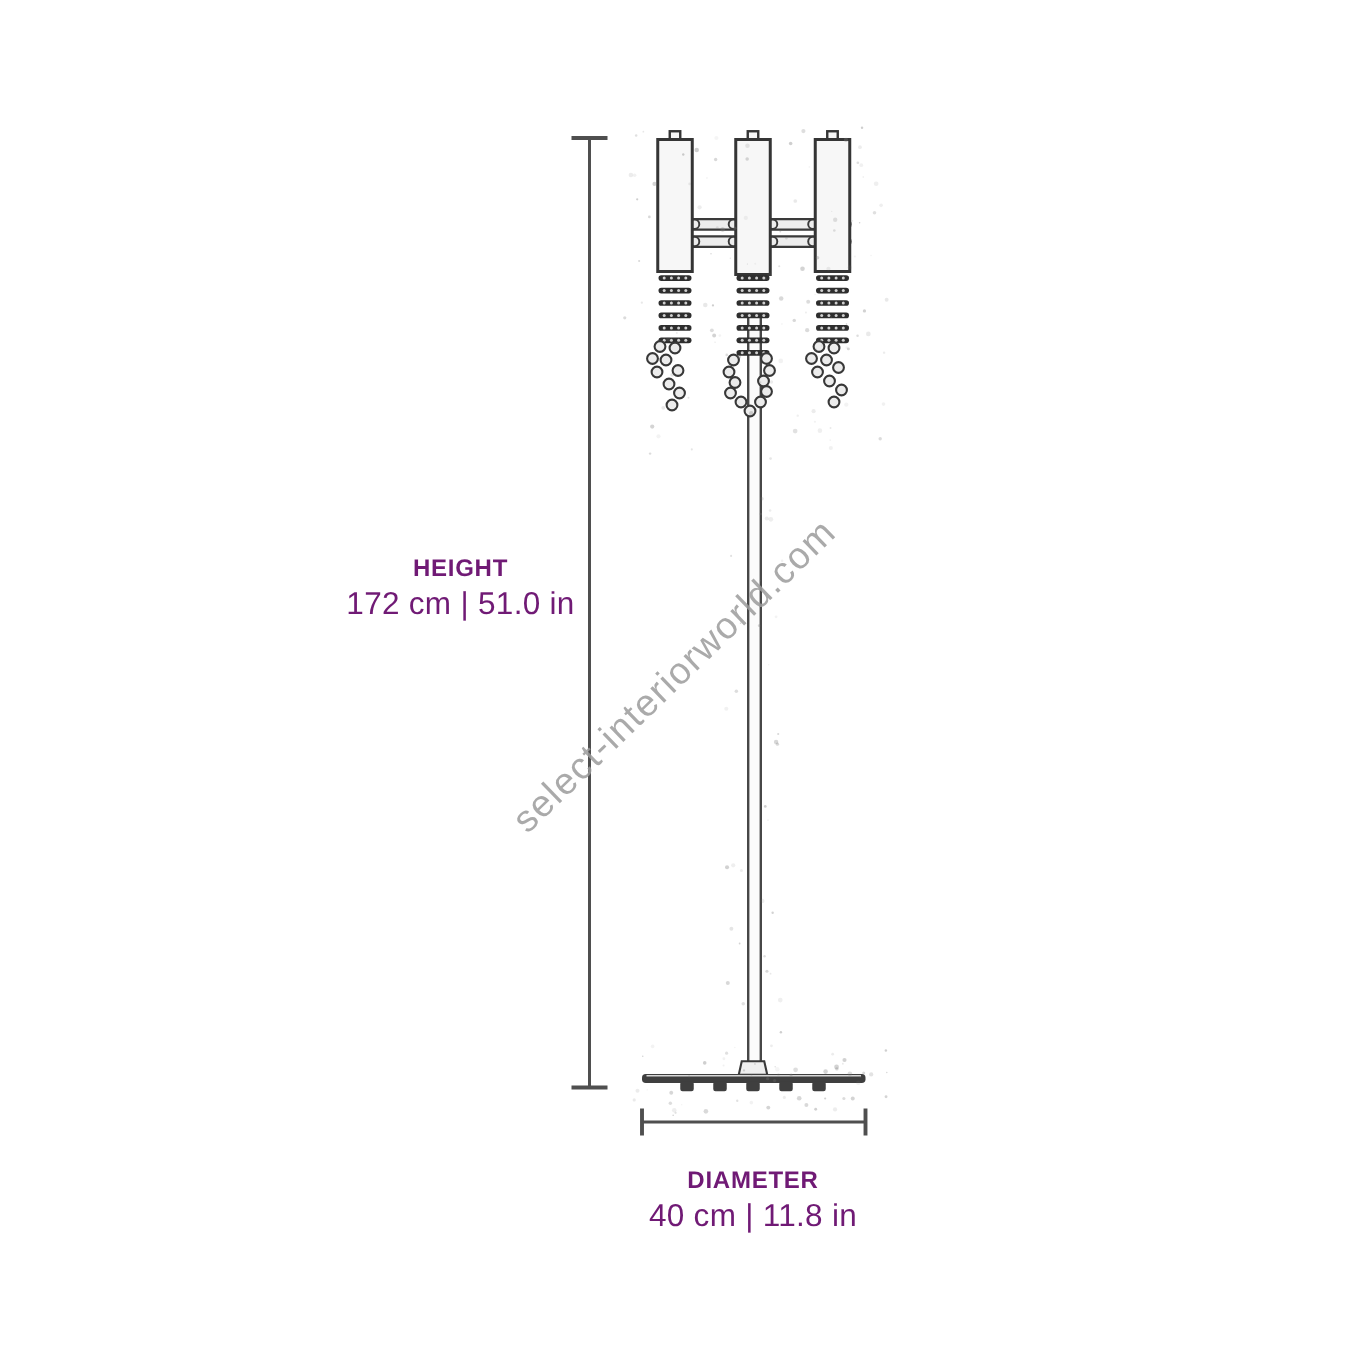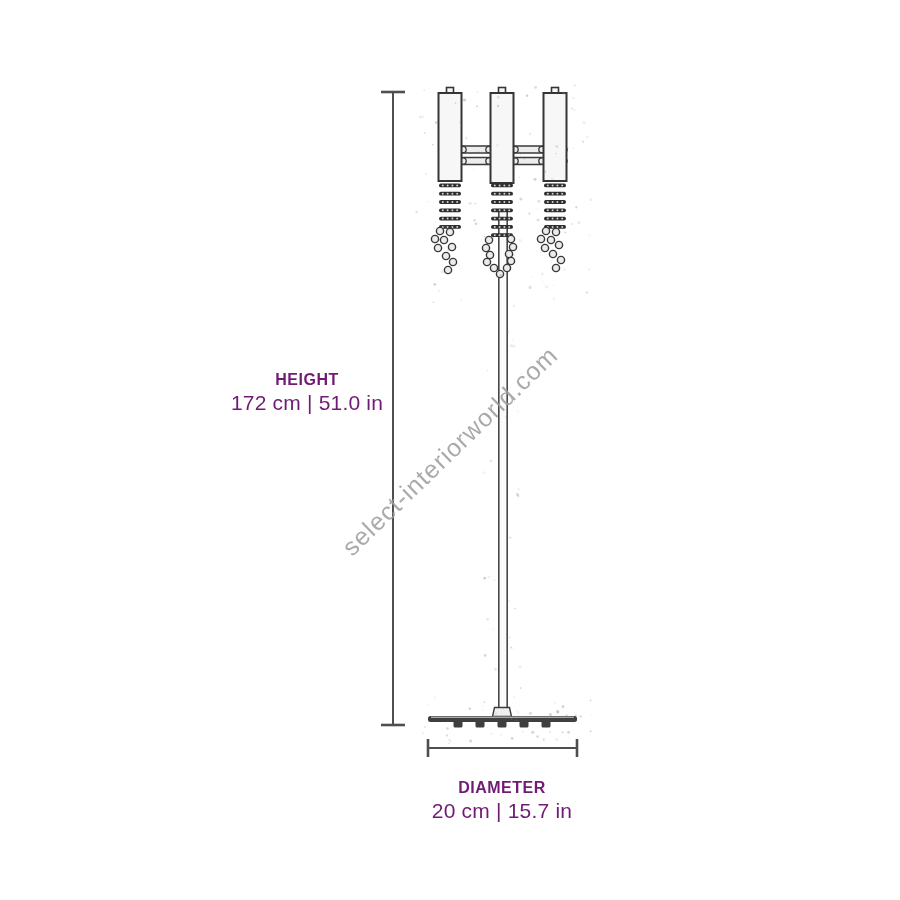--- a/index.html
+++ b/index.html
@@ -399,16 +399,16 @@
 
   <div class="watermark">select-interiorworld.com</div>
 
   <div class="dim-label height-label">
     <div class="dim-title">HEIGHT</div>
     <div class="dim-value">172 cm | 51.0 in</div>
   </div>
 
   <div class="dim-label diameter-label">
     <div class="dim-title">DIAMETER</div>
-    <div class="dim-value">20 cm | 15.7 in</div>
+    <div class="dim-value">40 cm | 11.8 in</div>
   </div>
 
 </div>
 
 </body></html>

